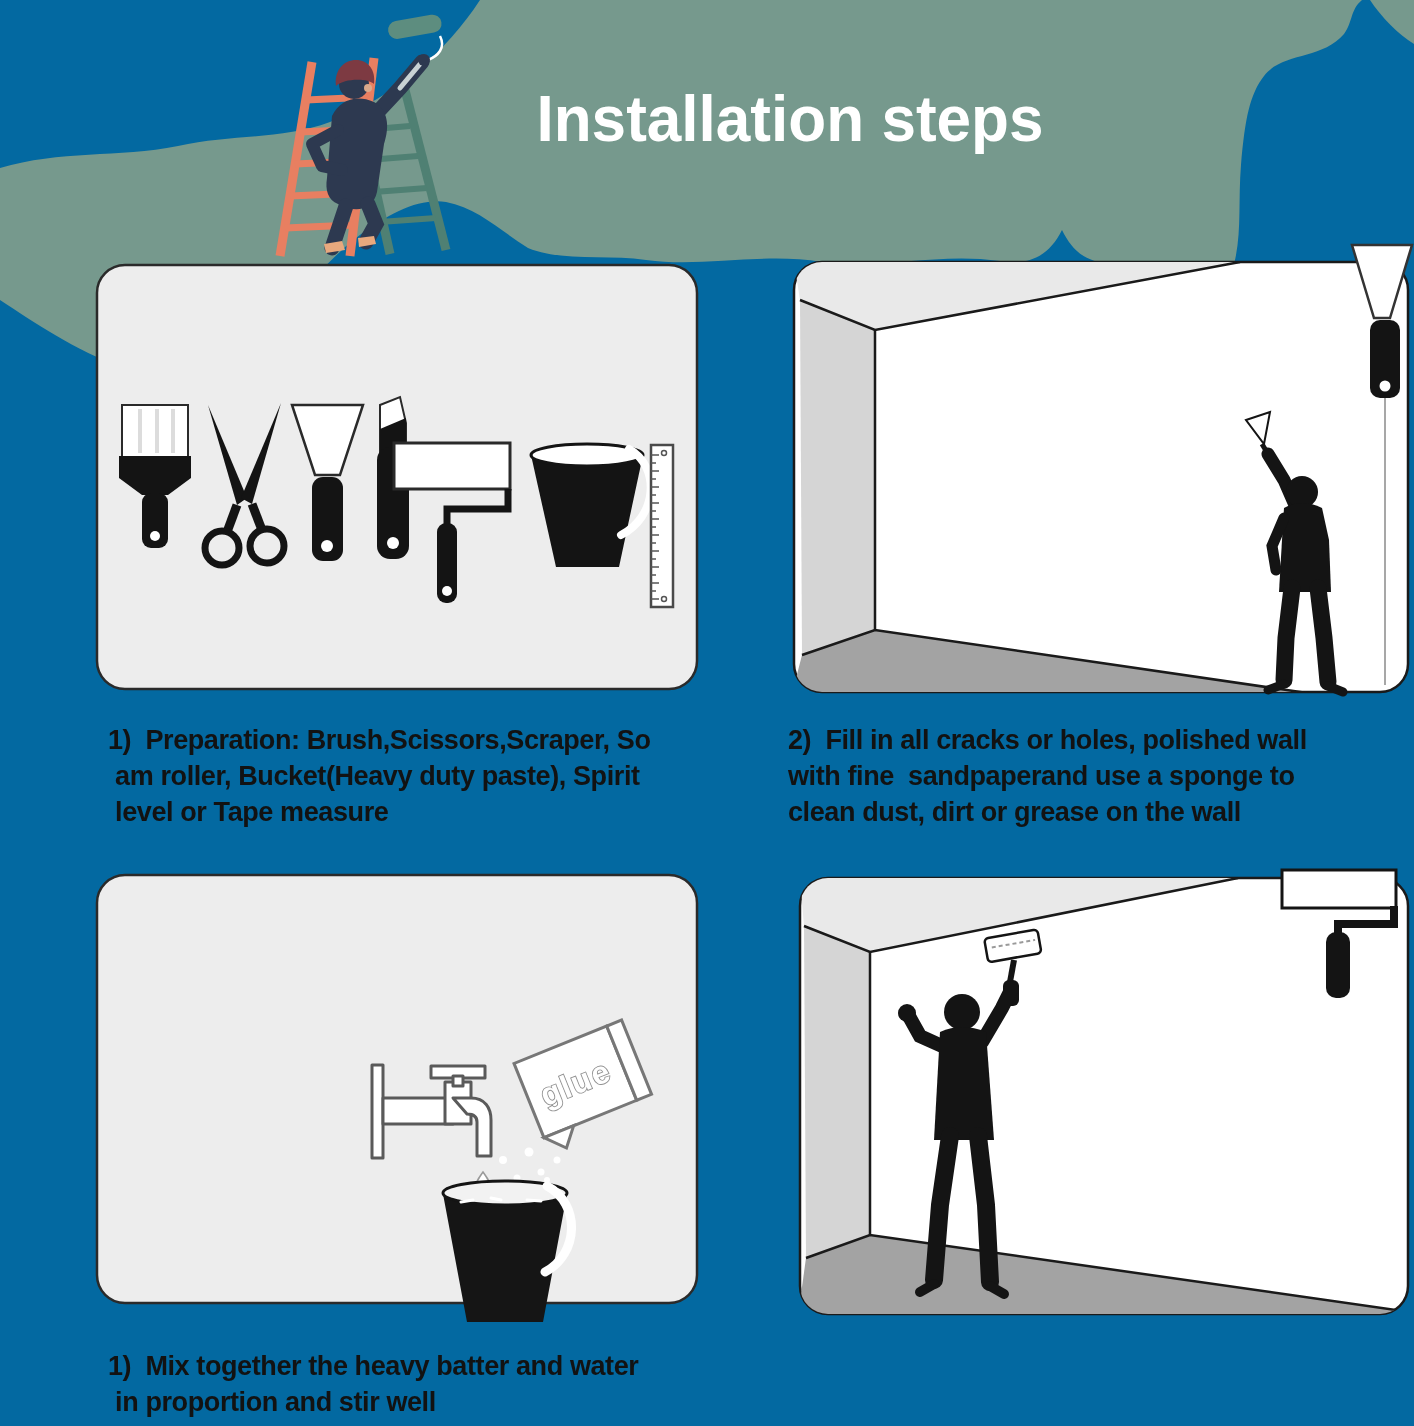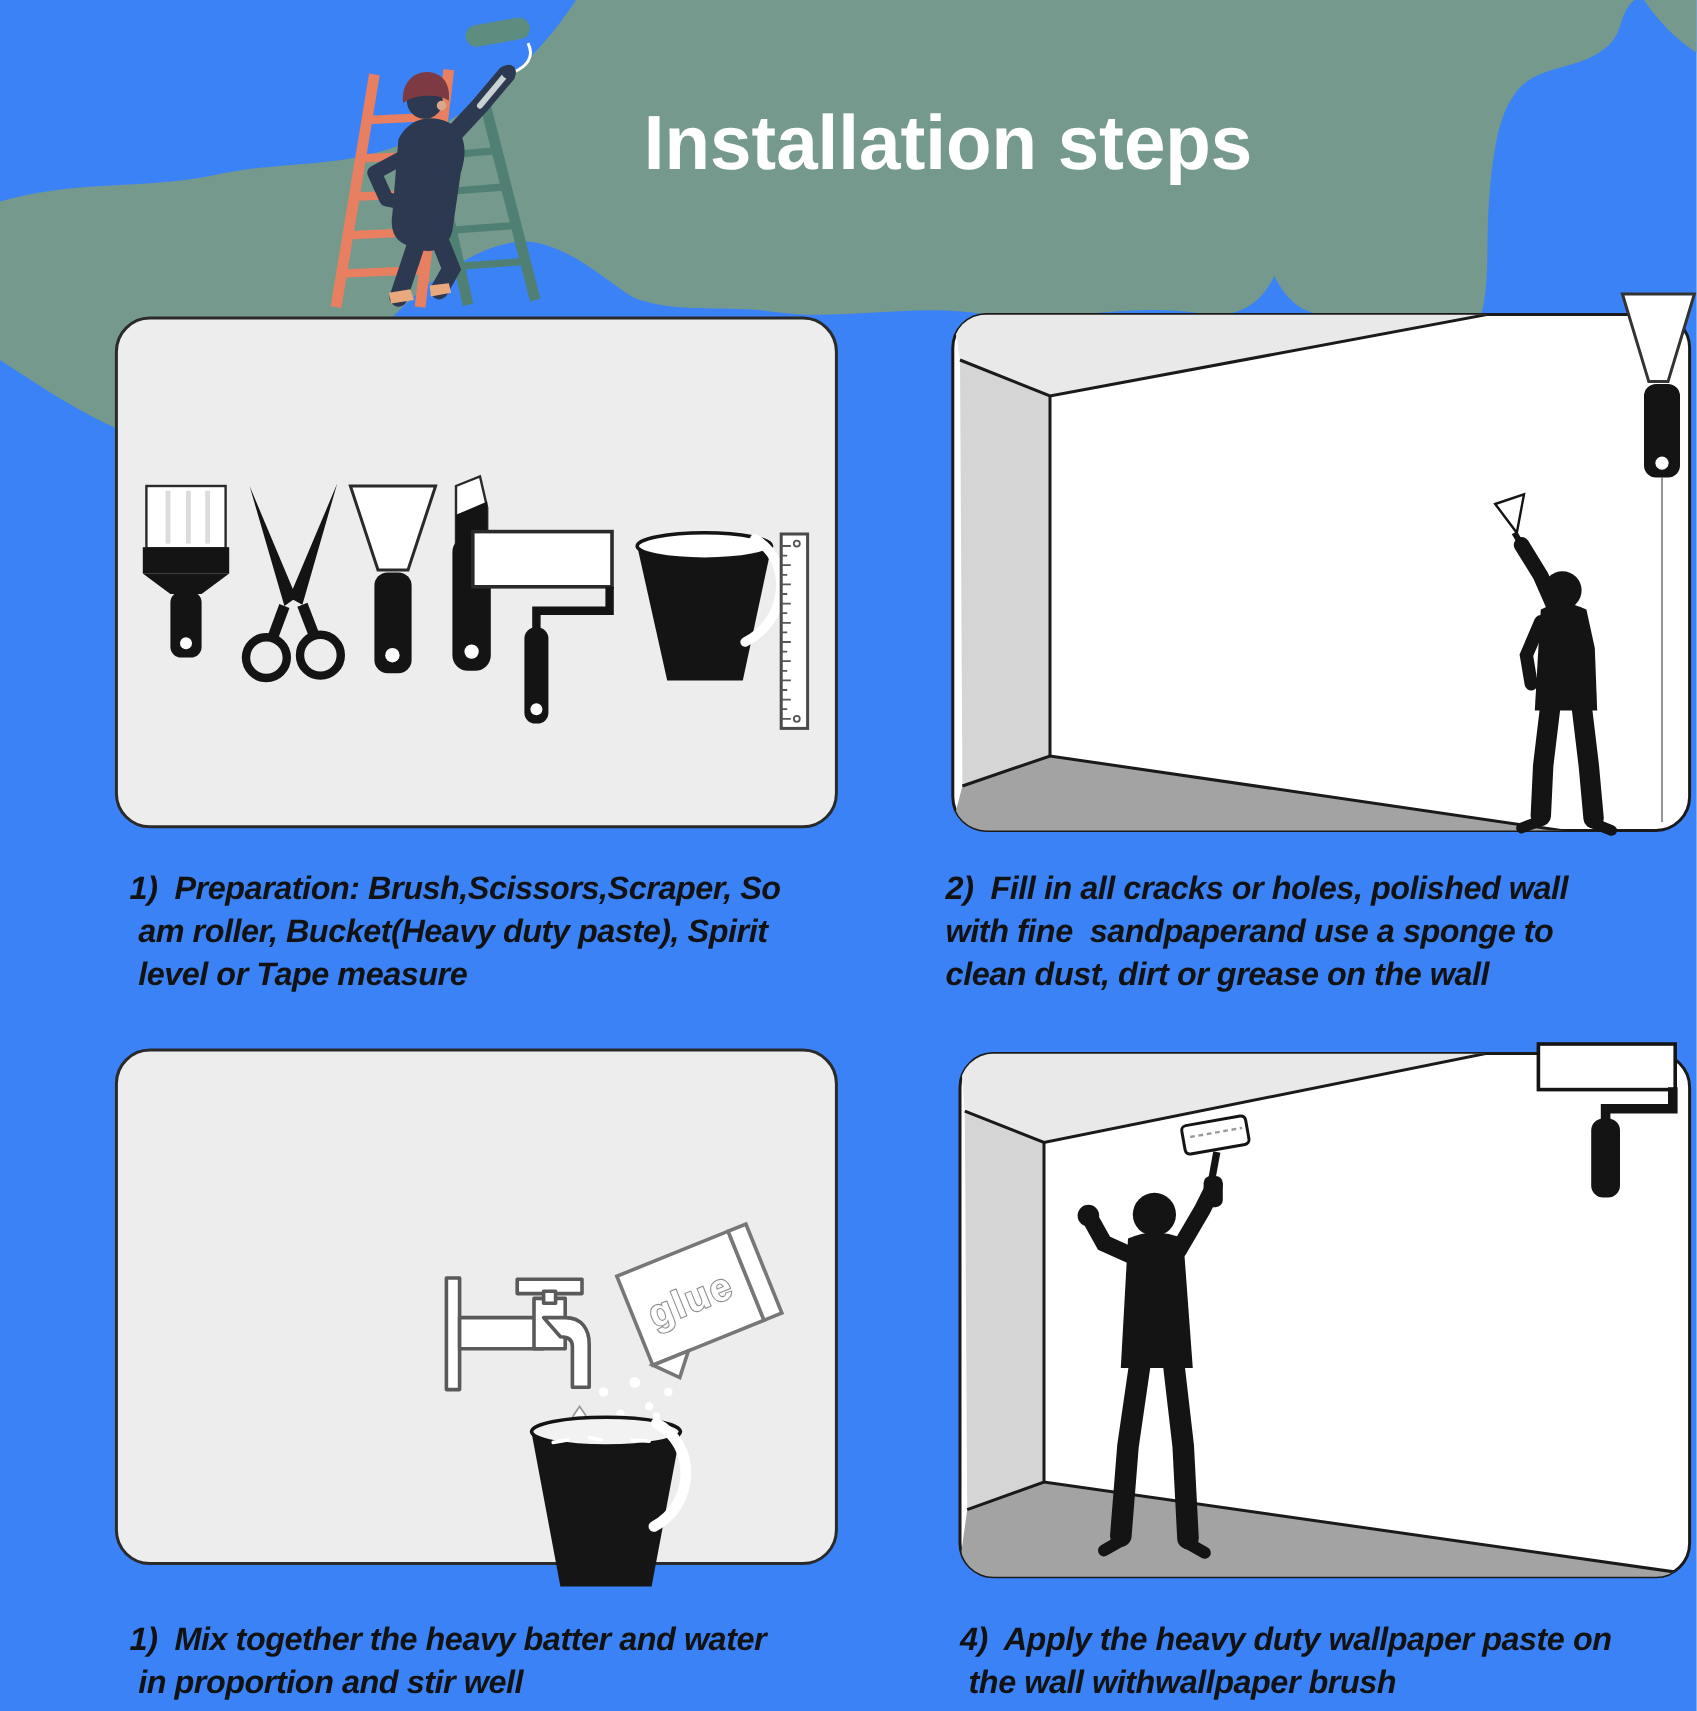--- a/index.html
+++ b/index.html
@@ -1,23 +1,23 @@
 <!DOCTYPE html>
 <html><head>
 <meta charset="utf-8">
 <style>
   html,body{margin:0;padding:0;background:#fff;}
-  .page{position:relative;width:1414px;height:1426px;background:#3b82f6;overflow:hidden;
+  .page{position:relative;width:1414px;height:1426px;background:#0369a1;overflow:hidden;
         font-family:"Liberation Sans",sans-serif;}
   .abs{position:absolute;}
   .title{position:absolute;left:492px;top:82px;width:596px;text-align:center;
          font-size:64px;font-weight:bold;color:#ffffff;transform:scaleX(.97);
          white-space:nowrap;letter-spacing:0px;}
   .caption{position:absolute;font-size:27px;font-weight:bold;color:#121212;
-           line-height:1.34;white-space:pre-wrap;letter-spacing:-0.4px;font-style:italic;}
+           line-height:1.34;white-space:pre-wrap;letter-spacing:-0.4px;}
   svg{display:block;}
 </style>
 </head>
 <body>
 
 <div class="page">
 
   <svg class="abs" style="left:0;top:0" width="1414" height="420" viewBox="0 0 1414 420">
     <g>
       <path fill="#76998d" d="M480,0
@@ -265,16 +265,14 @@
   </svg>
 
   <div class="caption" style="left:108px;top:722px;width:600px">1)  Preparation: Brush,Scissors,Scraper, So
  am roller, Bucket(Heavy duty paste), Spirit
  level or Tape measure</div>
   <div class="caption" style="left:788px;top:722px;width:610px">2)  Fill in all cracks or holes, polished wall
 with fine  sandpaperand use a sponge to
 clean dust, dirt or grease on the wall</div>
   <div class="caption" style="left:108px;top:1348px;width:600px">1)  Mix together the heavy batter and water
  in proportion and stir well</div>
-  <div class="caption" style="left:800px;top:1348px;width:610px">4)  Apply the heavy duty wallpaper paste on
- the wall withwallpaper brush</div>
 
 </div>
 
 </body></html>

